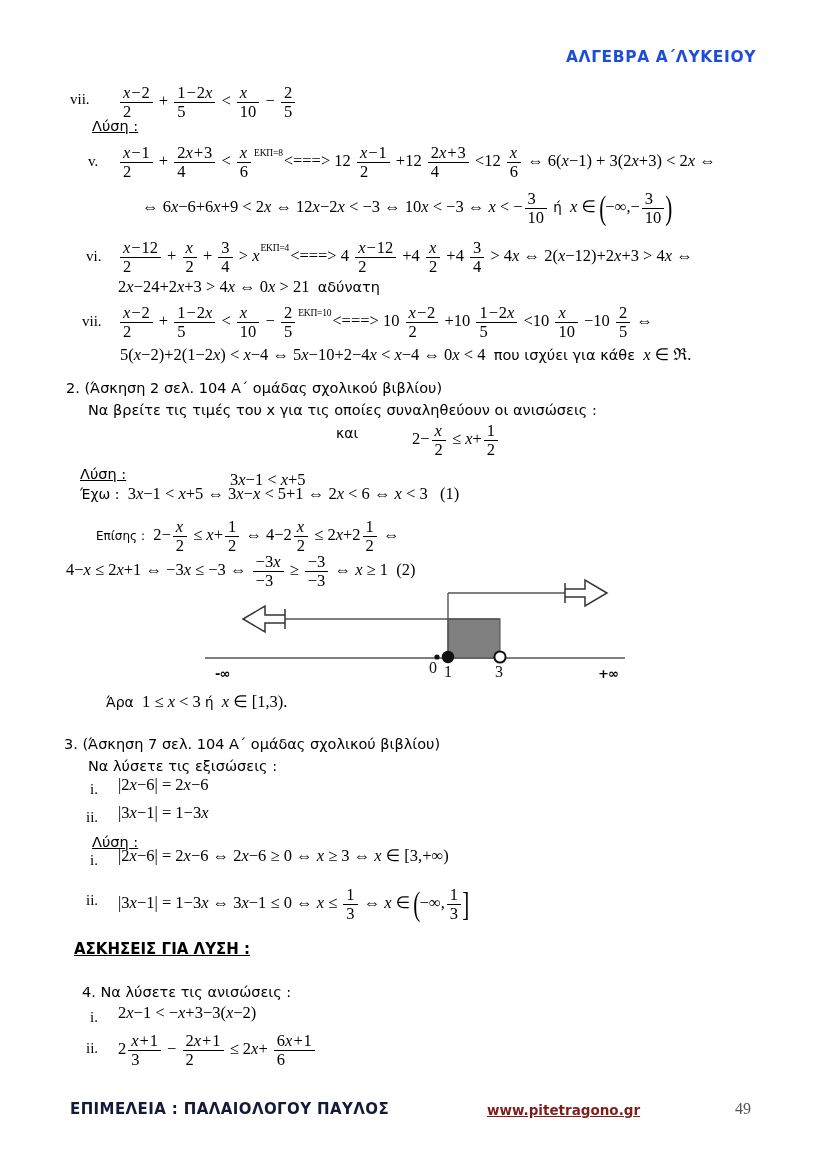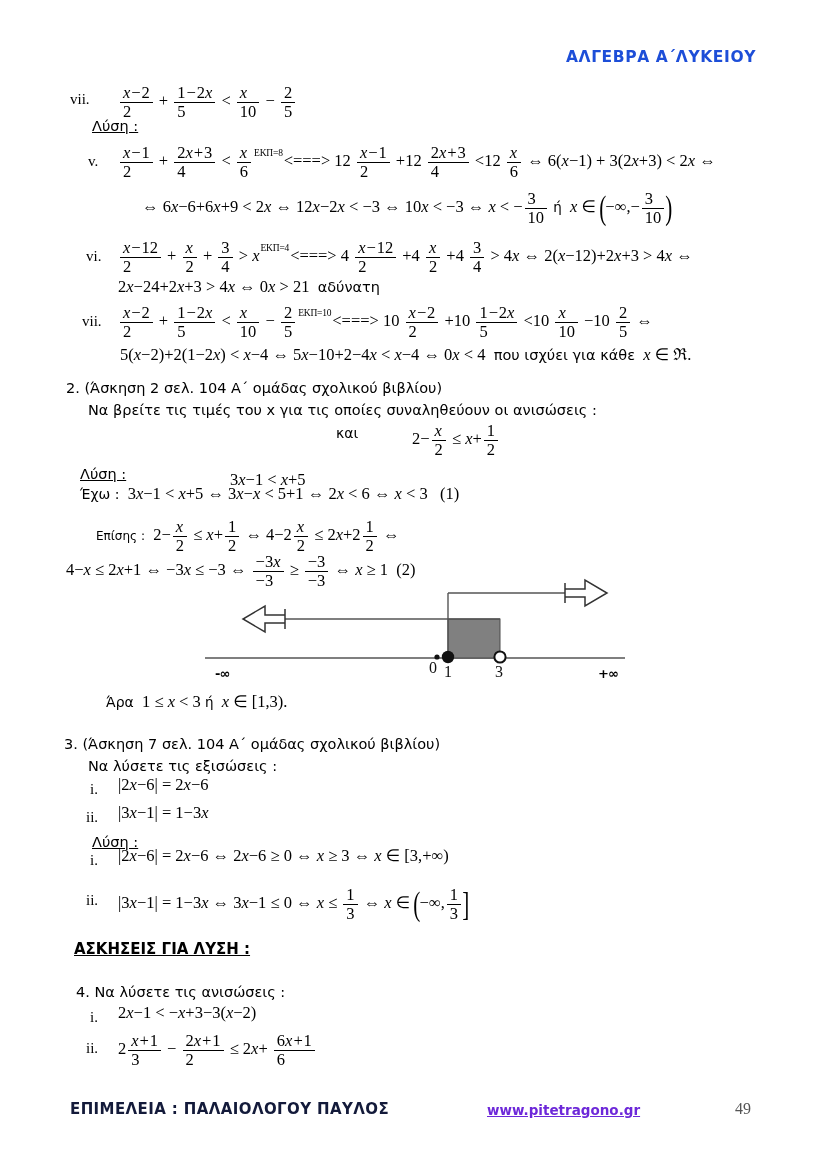--- a/index.html
+++ b/index.html
@@ -159,21 +159,21 @@
     color: #131a3a;
     white-space: nowrap;
   }
   .footer-link {
     position: absolute;
     left: 487px;
     top: 1102px;
     font-family: "DejaVu Sans", sans-serif;
     font-weight: bold;
     font-size: 13.5px;
-    color: #6d28d9;
+    color: #7f1d1d;
     text-decoration: underline;
     white-space: nowrap;
   }
   .footer-page {
     position: absolute;
     left: 735px;
     top: 1100px;
     font-family: "Liberation Serif", serif;
     font-size: 16px;
     color: #555;
@@ -392,21 +392,21 @@
   <div class="abs math" style="left:118px; top:886px;">
     <span class="op">|</span><span class="num">3</span><i>x</i><span class="num">−1</span><span class="op">|</span> <span class="op">=</span> <span class="num">1−3</span><i>x</i>
     <span class="op">⇔</span> <span class="num">3</span><i>x</i><span class="num">−1</span> <span class="op">≤</span> <span class="num">0</span>
     <span class="op">⇔</span> <i>x</i> <span class="op">≤</span> <span class="frac"><span class="t"><span class="num">1</span></span><span class="b"><span class="num">3</span></span></span>
     <span class="op">⇔</span> <i>x</i> <span class="op">∈</span>
     <span class="paren">(</span><span class="op">−∞,</span><span class="frac"><span class="t"><span class="num">1</span></span><span class="b"><span class="num">3</span></span></span><span class="paren">]</span>
   </div>
 
   <div class="abs big-head" style="left:68px; top:940px;">ΑΣΚΗΣΕΙΣ ΓΙΑ ΛΥΣΗ :</div>
 
-  <div class="abs sec-head" style="left:76px; top:984px;">
+  <div class="abs sec-head" style="left:82px; top:984px;">
     <span>4.</span>
     <span>Να λύσετε τις ανισώσεις :</span>
   </div>
 
   <div class="abs roman" style="left:90px; top:1009px;">i.</div>
   <div class="abs math" style="left:118px; top:1005px;">
     <span class="num">2</span><i>x</i><span class="num">−1</span> <span class="op">&lt;</span> <span class="num">−</span><i>x</i><span class="num">+3−3(</span><i>x</i><span class="num">−2)</span>
   </div>
 
   <div class="abs roman" style="left:86px; top:1040px;">ii.</div>

